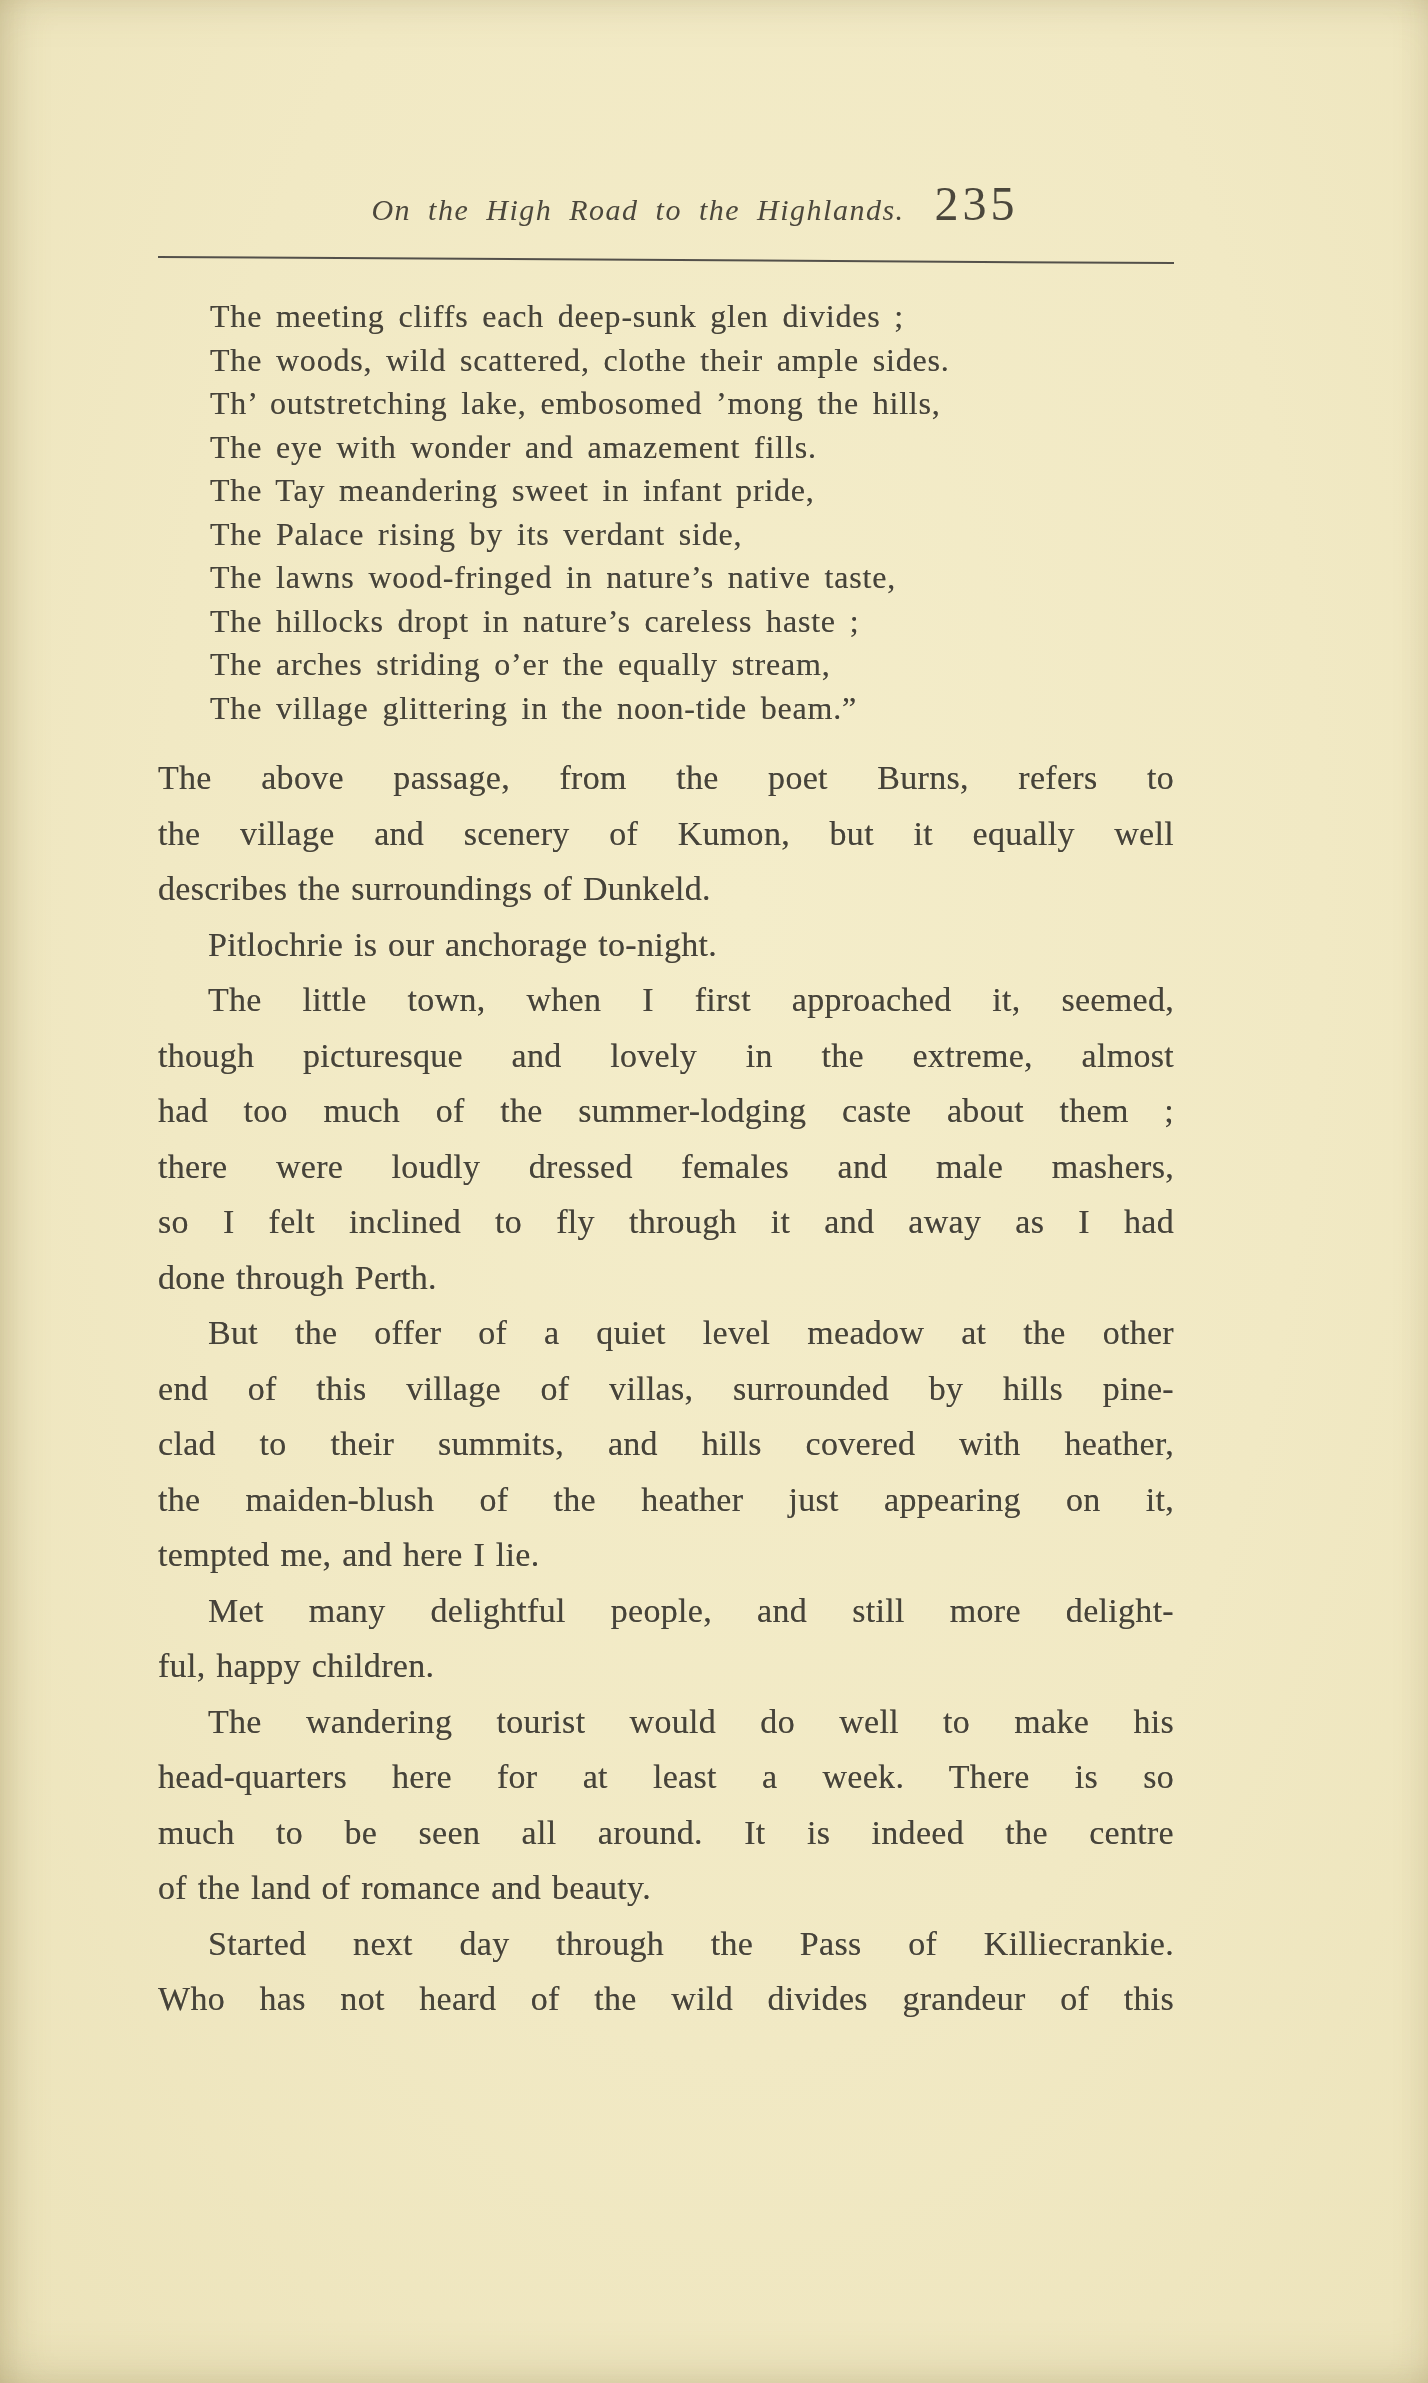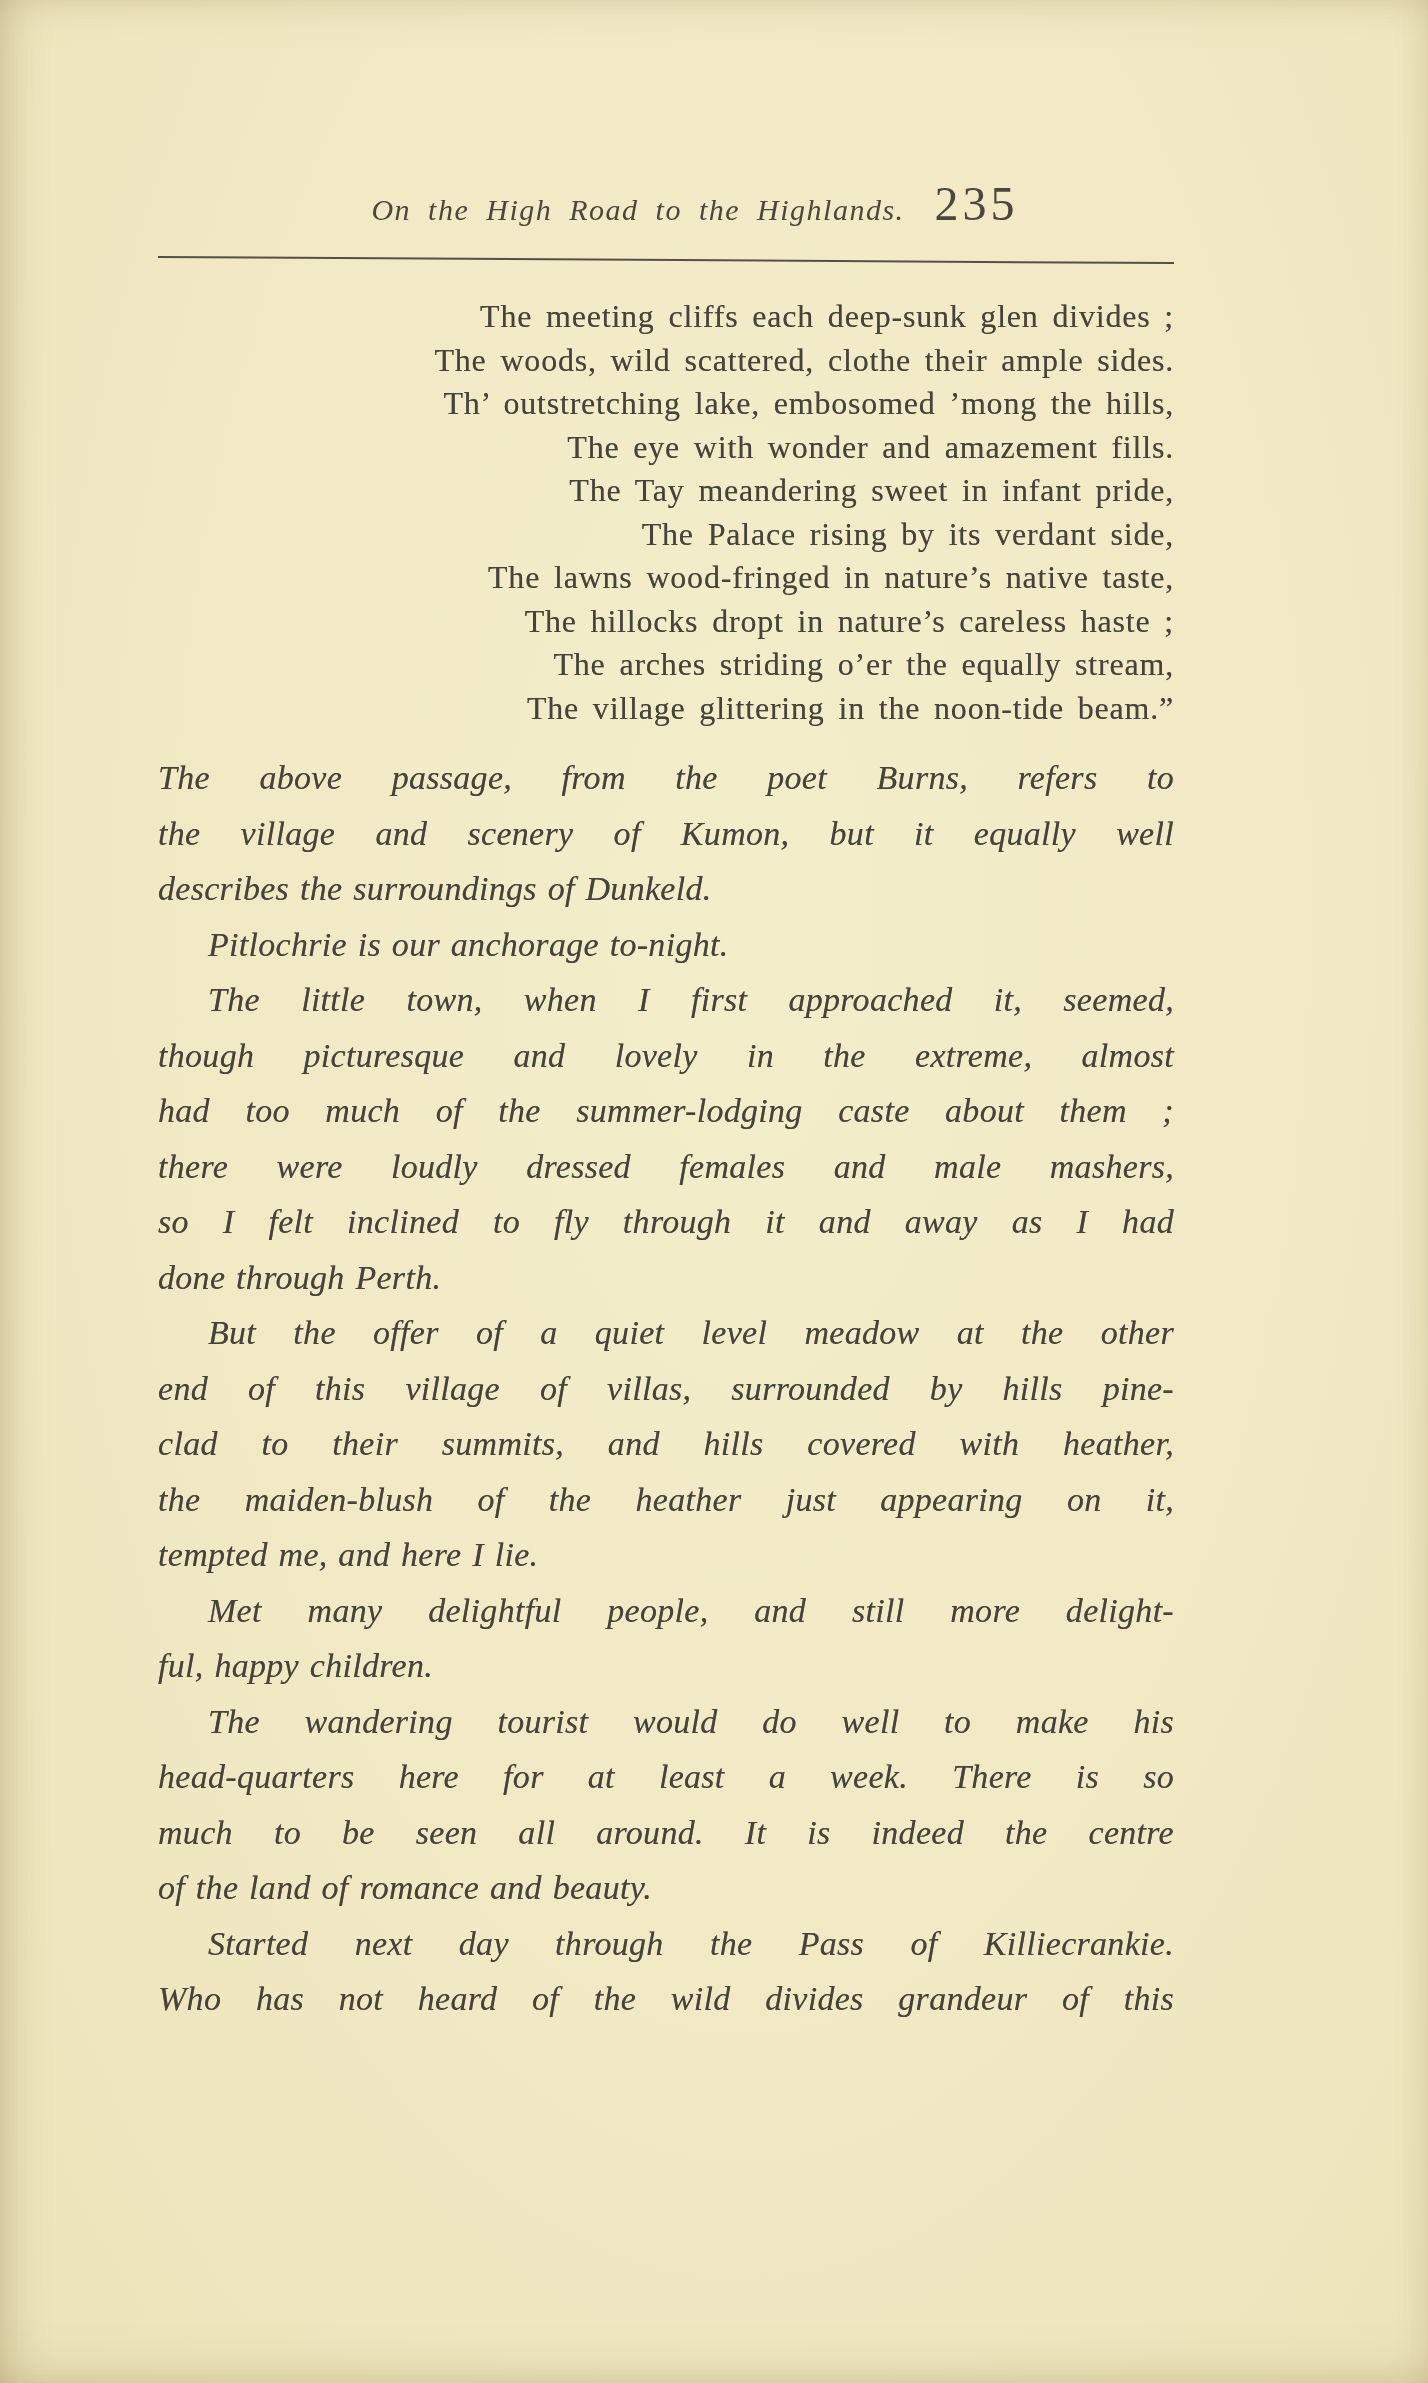--- a/index.html
+++ b/index.html
@@ -55,36 +55,35 @@
     font-feature-settings: "onum";
   }
   .header-rule {
     margin-top: 28px;
     height: 0;
     border-top: 2px solid #53504a;
     transform: rotate(0.35deg);
   }
   .poem {
     margin-top: 34px;
-    margin-left: 68px;
+    margin-left: 52px;
     font-size: 32px;
     line-height: 43.5px;
     letter-spacing: 0.8px;
     word-spacing: 5px;
-    text-align: right;
   }
   .body-text {
     margin-top: 20px;
     font-size: 34px;
     line-height: 55.5px;
     letter-spacing: 0.3px;
     word-spacing: 2px;
   }
   .para { margin: 0; }
-  .line { text-align: justify; font-style: italic; }
+  .line { text-align: justify; }
   .line.j { text-align-last: justify; }
   .line.ind { text-indent: 50px; }
   .poem-line, .line {
     text-shadow: 0 0 0.5px rgba(62, 57, 46, 0.55);
   }
 </style>
 </head>
 <body>
 
 <div class="page">

